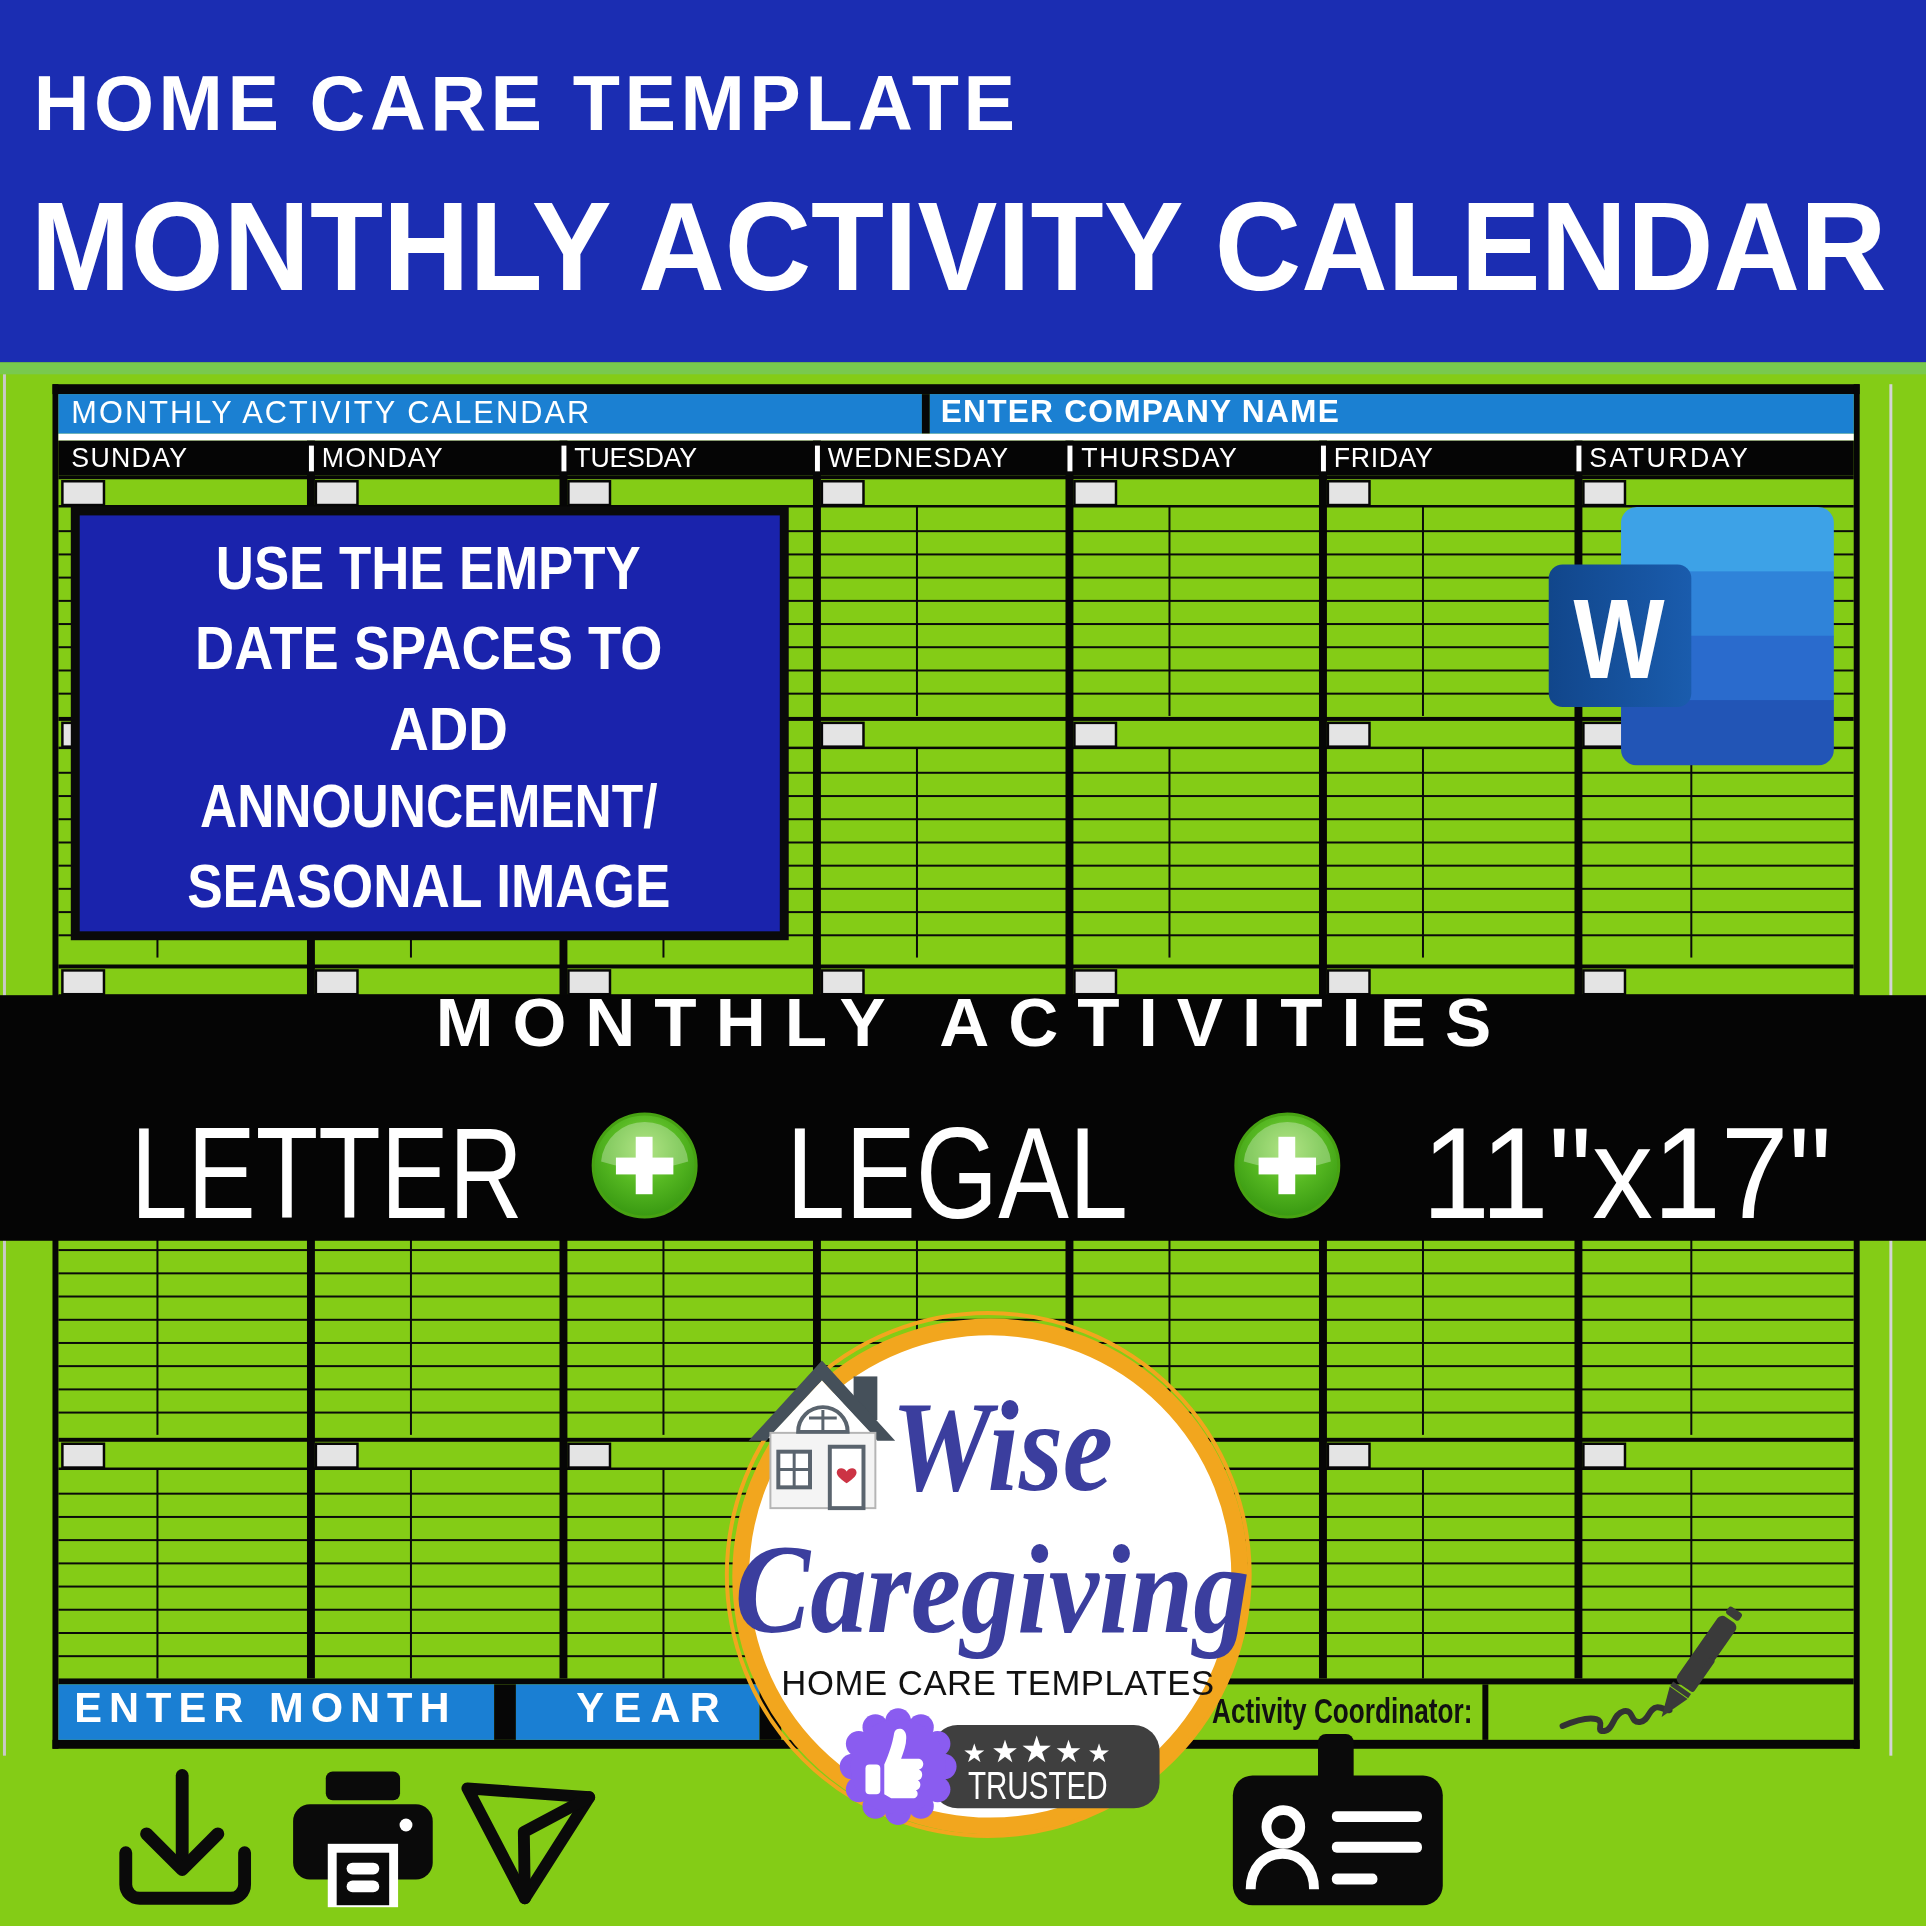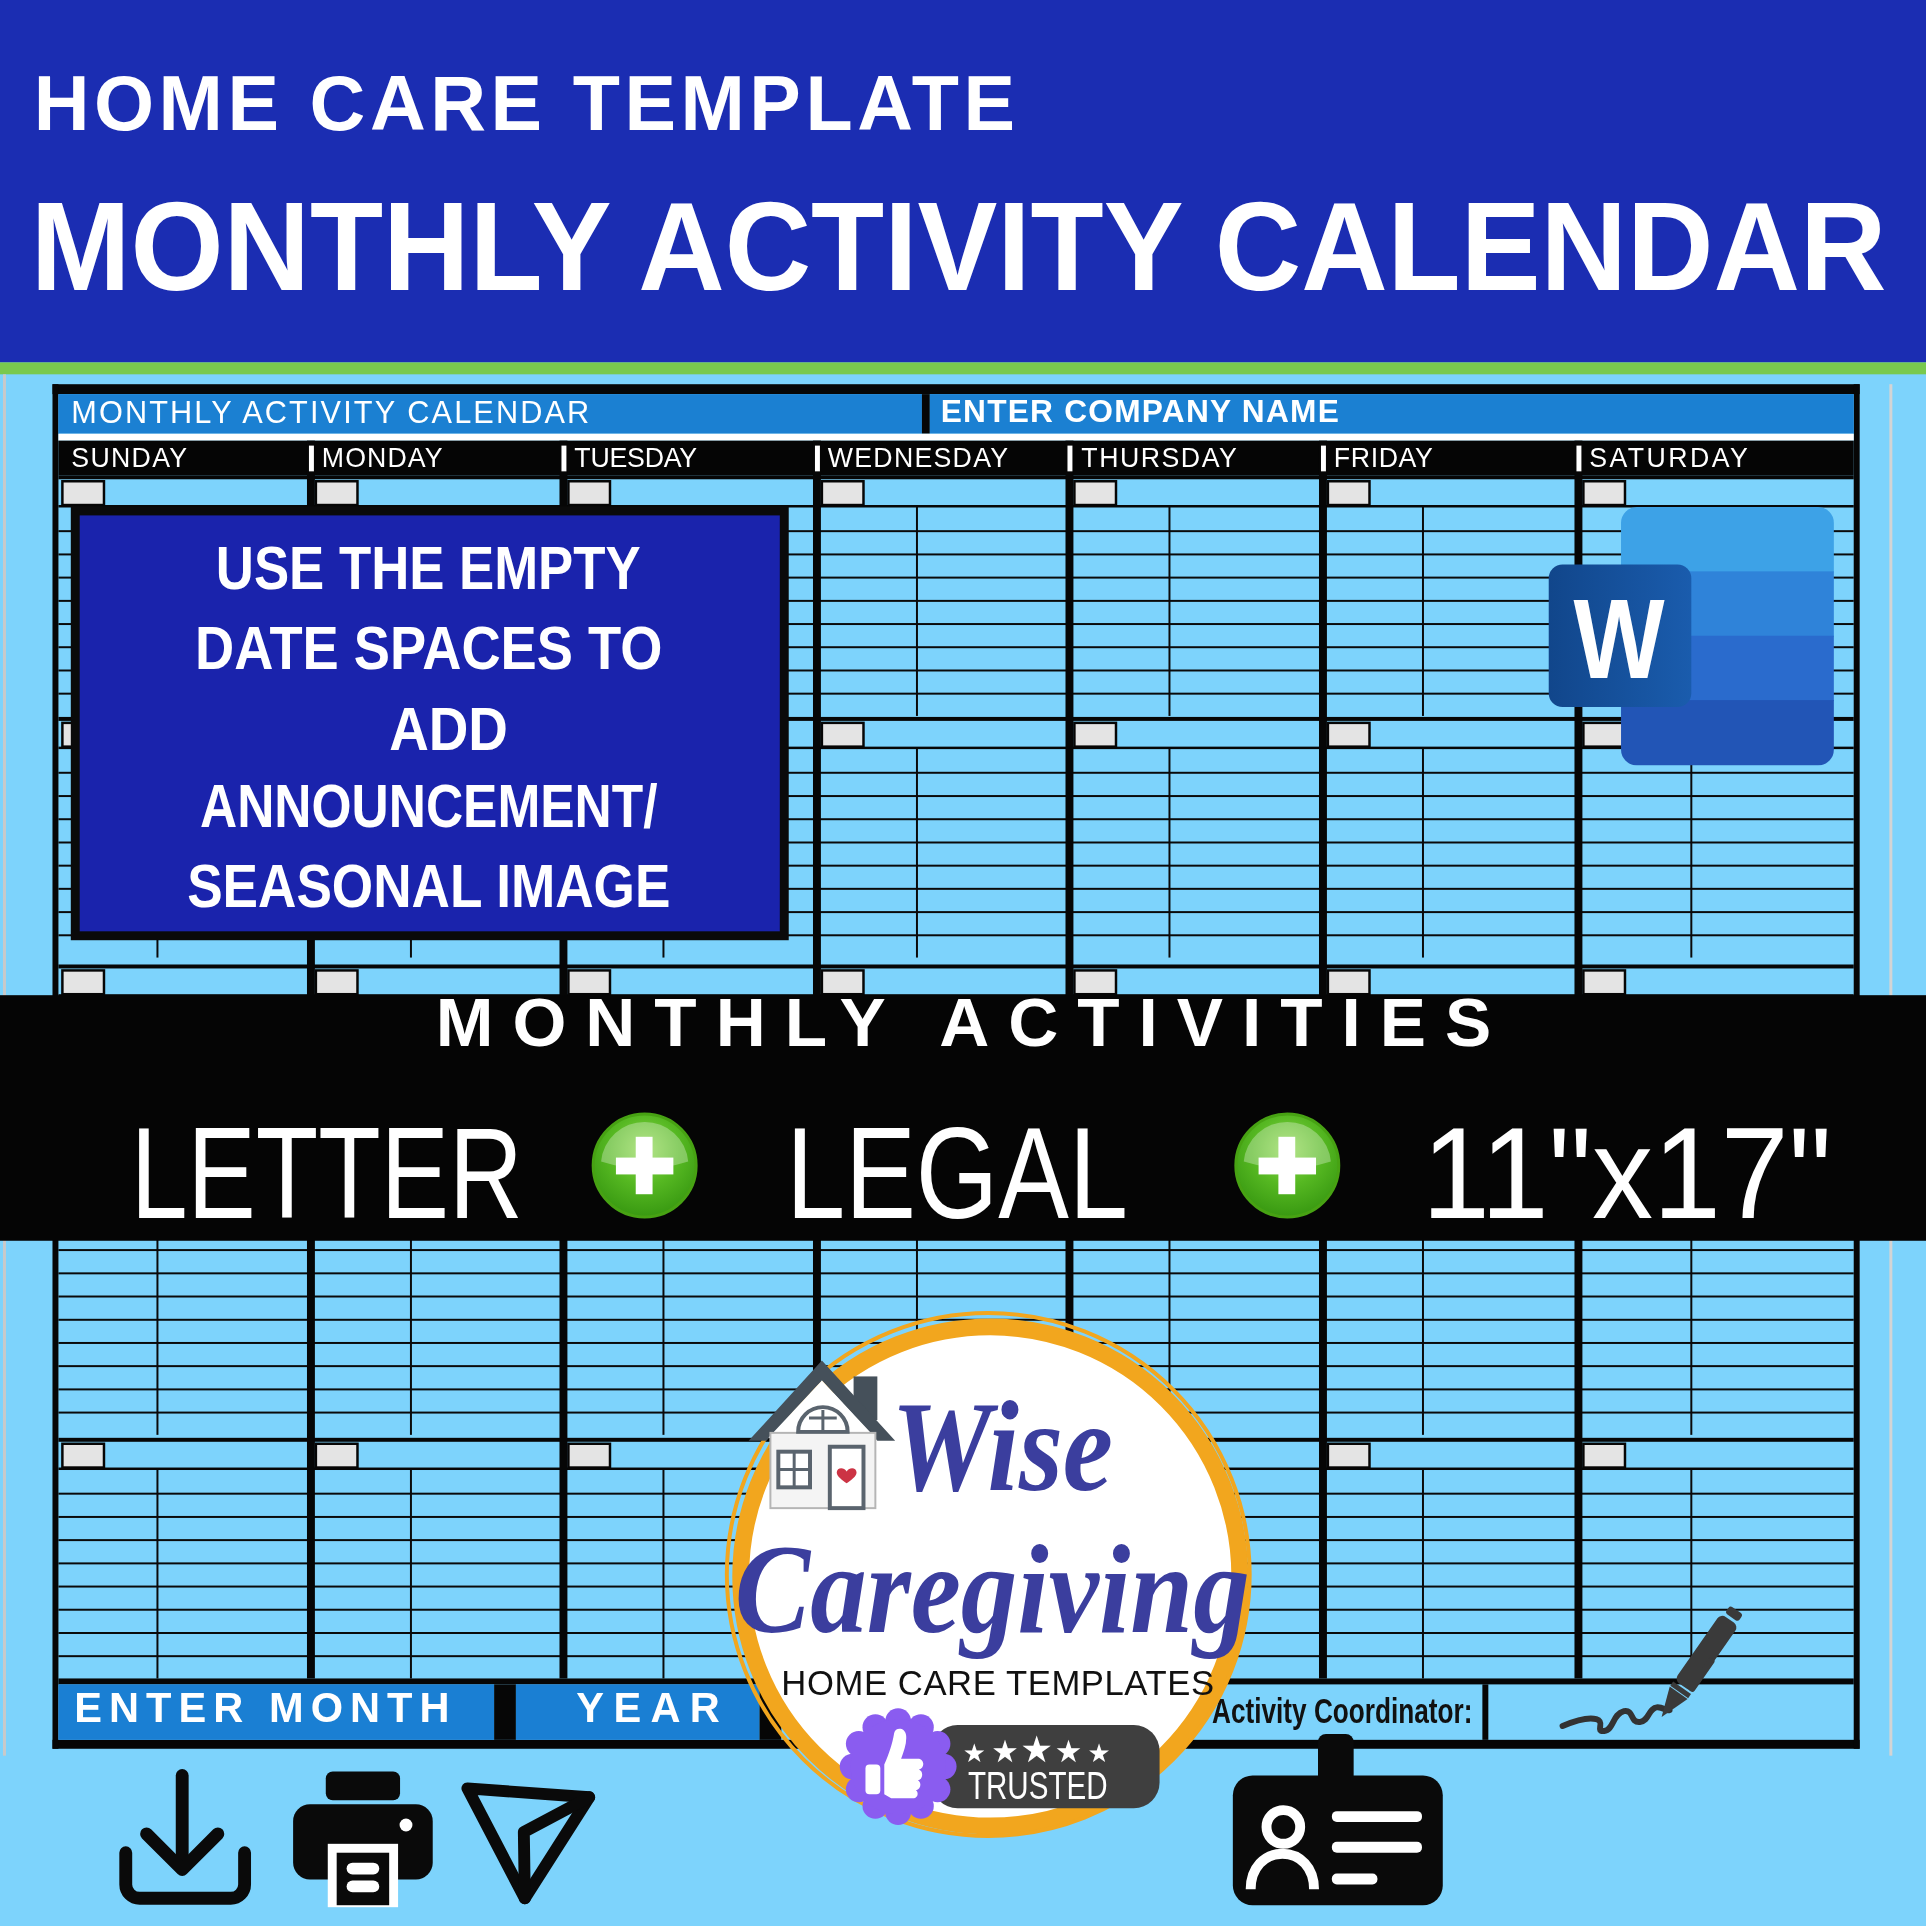--- a/index.html
+++ b/index.html
@@ -1,16 +1,16 @@
 <!DOCTYPE html>
 <html><head><meta charset="utf-8"><style>
 html,body{margin:0;padding:0;background:#fff}
 *{font-family:"Liberation Sans",sans-serif}
 </style></head><body>
-<div style="position:relative;width:1927px;height:1927px;background:#7dd3fc;overflow:hidden">
+<div style="position:relative;width:1927px;height:1927px;background:#84cc16;overflow:hidden">
 <svg width="1927" height="1927" viewBox="0 0 1946 1946">
 <defs>
 <radialGradient id="plusg" cx="50%" cy="35%" r="75%">
           <stop offset="0%" stop-color="#8fd94f"></stop>
           <stop offset="45%" stop-color="#56b822"></stop>
           <stop offset="100%" stop-color="#2f8f0c"></stop>
         </radialGradient>
 <linearGradient id="wfront" x1="0" y1="0" x2="1" y2="0">
           <stop offset="0%" stop-color="#11468b"></stop>
           <stop offset="100%" stop-color="#1a5cad"></stop>

